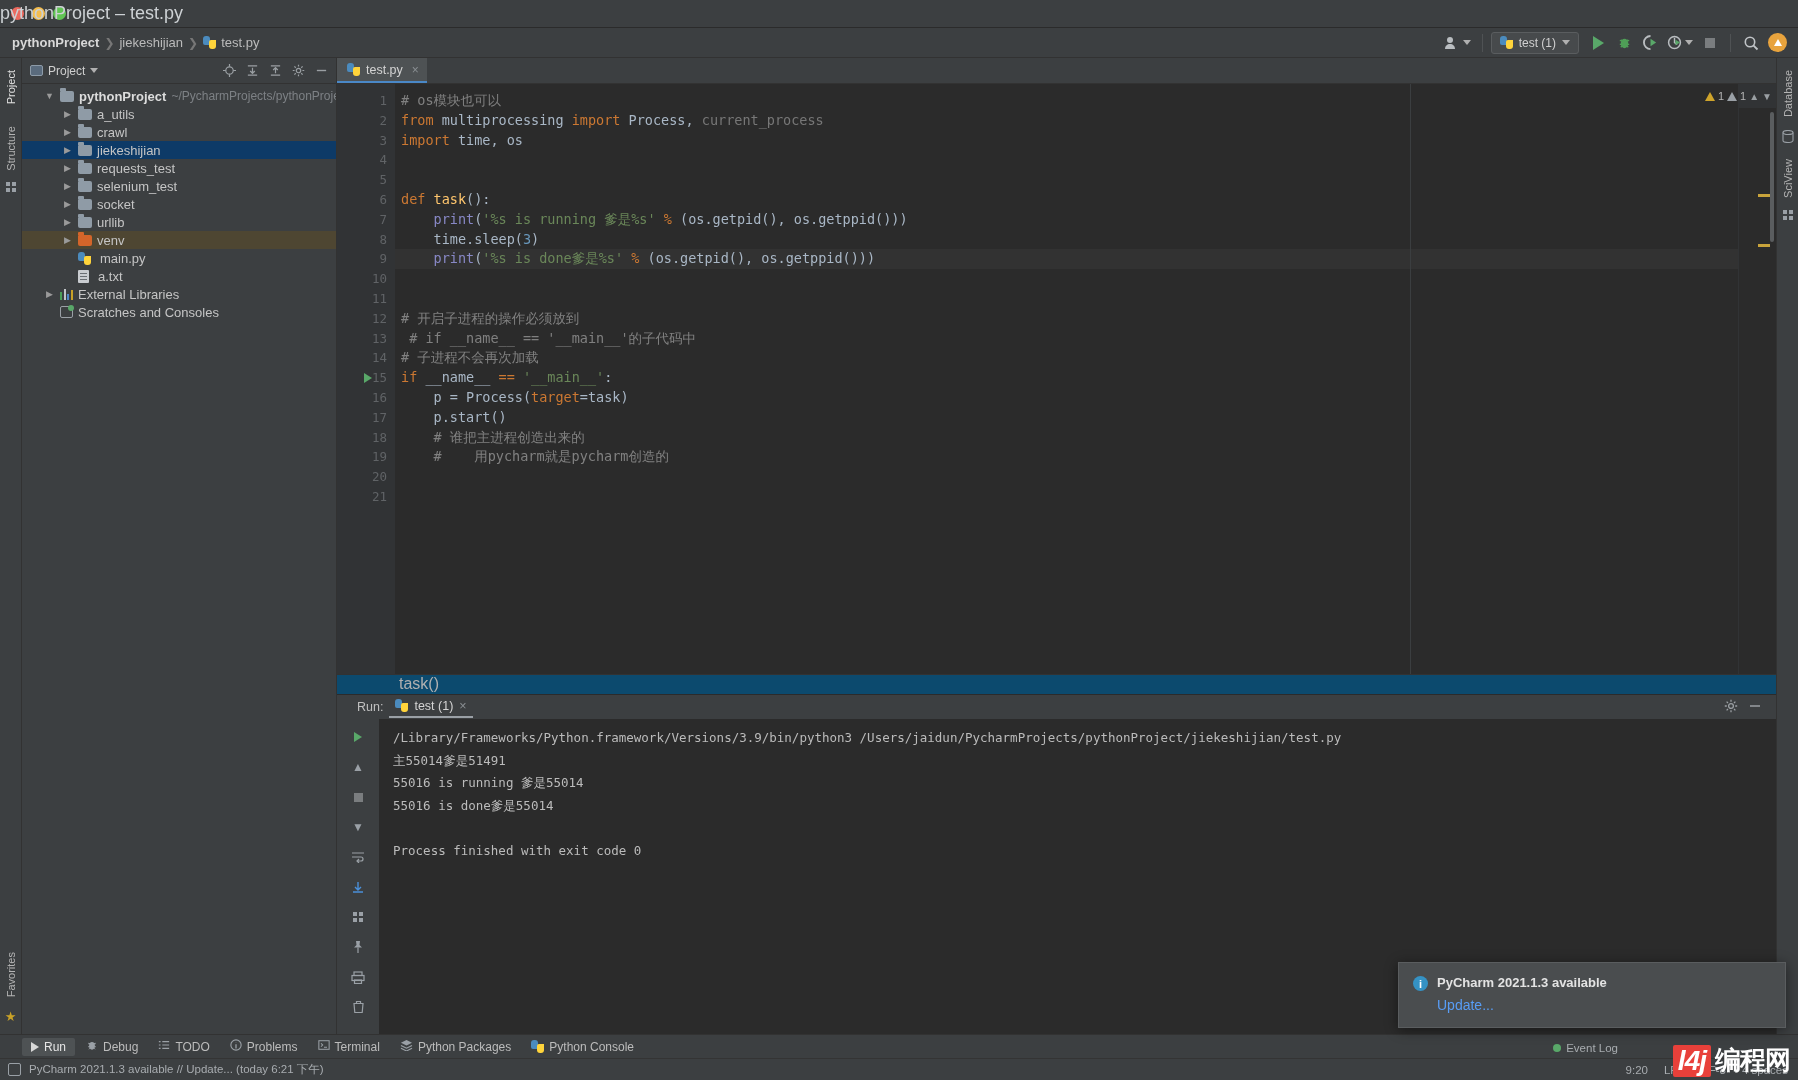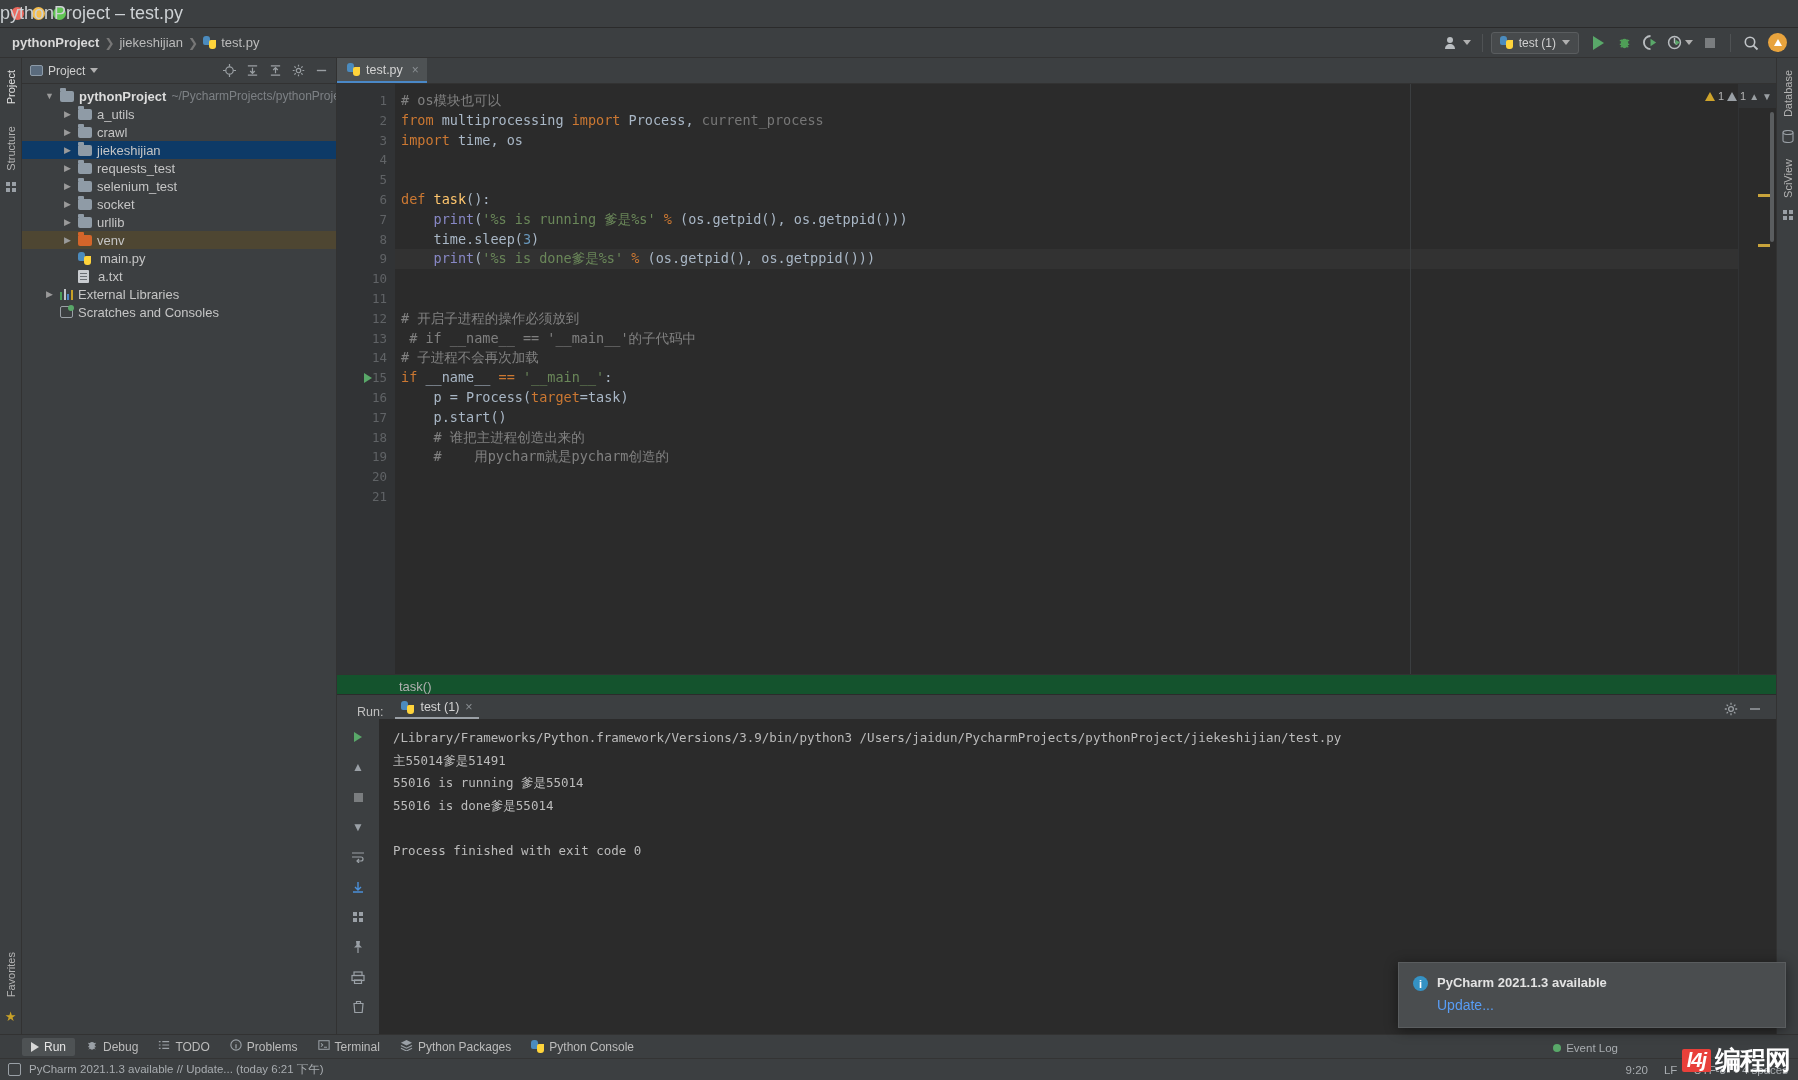--- a/index.html
+++ b/index.html
@@ -232,34 +232,34 @@
   }
   .warn-t { width:0;height:0;border-left:5px solid transparent;border-right:5px solid transparent;border-bottom:9px solid #cfa42b; }
   .warn-t.gray { border-bottom-color:#9aa0a6; }
   .marker { position:absolute; right:6px; width:12px; height:3px; }
   .marker.y { background:#c8a33b; }
   .scrollthumb {
     position:absolute; right:2px; width:4px; background:#5a5d5f; border-radius:2px;
   }
 
   .breadcrumb-bottom {
-    height: 20px; flex: 0 0 20px; background:#14532d;
+    height: 20px; flex: 0 0 20px; background:#0c4a6e;
     border-top:1px solid #323232;
-    display:flex; align-items:flex-end; padding-left: 62px;
-    font-size: 13px; color: #b0b0b0;
+    display:flex; align-items:flex-start; padding-left: 62px;
+    font-size: 16px; color: #b0b0b0;
   }
 
   
   .runpanel {
     flex: 0 0 340px; display:flex; flex-direction:column;
     background:#3c3f41; border-top:1px solid #2b2b2b; min-height:0;
   }
   .run-head {
-    height: 24px; flex:0 0 24px; display:flex; align-items:flex-end;
-    gap: 12px; padding: 0 8px 0 20px;
+    height: 24px; flex:0 0 24px; display:flex; align-items:center;
+    gap: 6px; padding: 0 8px 0 20px;
   }
   .run-label { font-size:12.5px; color:#c0c0c0; }
   .run-tab {
     display:flex; align-items:center; gap:6px; font-size:12.5px;
     color:#d4d4d4; padding: 2px 6px 3px; border-bottom:2px solid #9aa0a6;
   }
   .run-head-right { margin-left:auto; display:flex; gap:10px; align-items:center; padding-right:6px; color:#9a9fa3; font-size:13px;}
 
   .run-body { flex:1 1 auto; display:flex; min-height:0; }
   .run-side {
@@ -316,21 +316,21 @@
 
   
   .watermark {
     position:absolute; right: 8px; bottom: 2px;
     display:flex; align-items:center; gap:4px;
     font-size:26px; font-weight:bold; color:#ffffff;
     letter-spacing:-1px;
   }
   .wm-box {
     background:#e8403a; color:#fff; padding: 0 5px;
-    font-size:20px; font-style:italic; border-radius:2px;
+    font-size:28px; font-style:italic; border-radius:2px;
   }
 </style>
 </head>
 <body>
 
 <div class="app">
 
   <div class="titlebar">
     <div class="traffic">
       <span class="tl red"></span>

